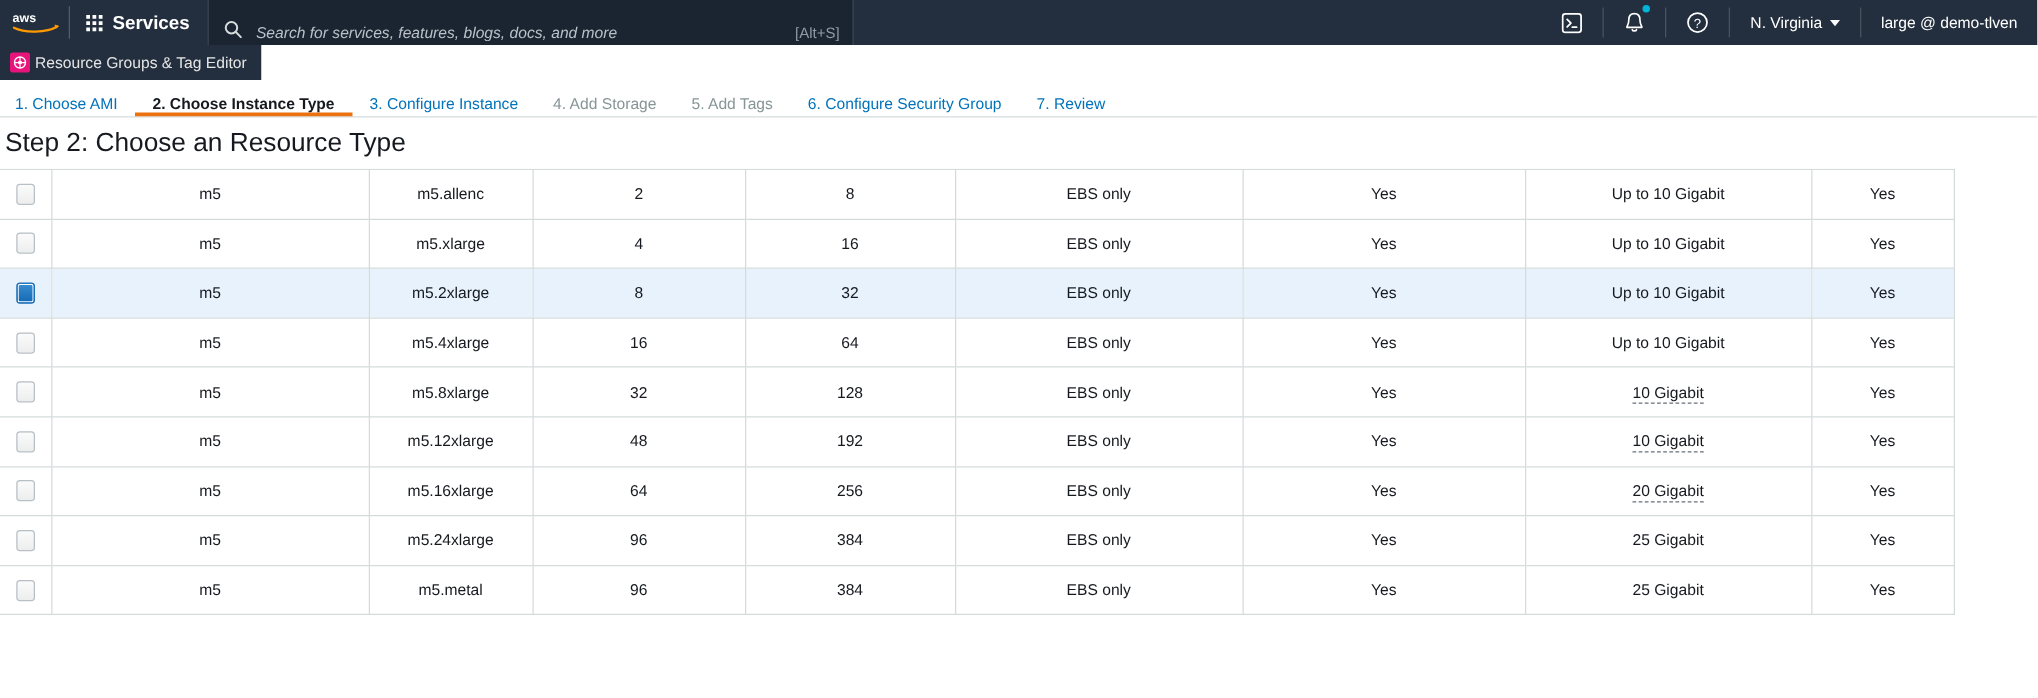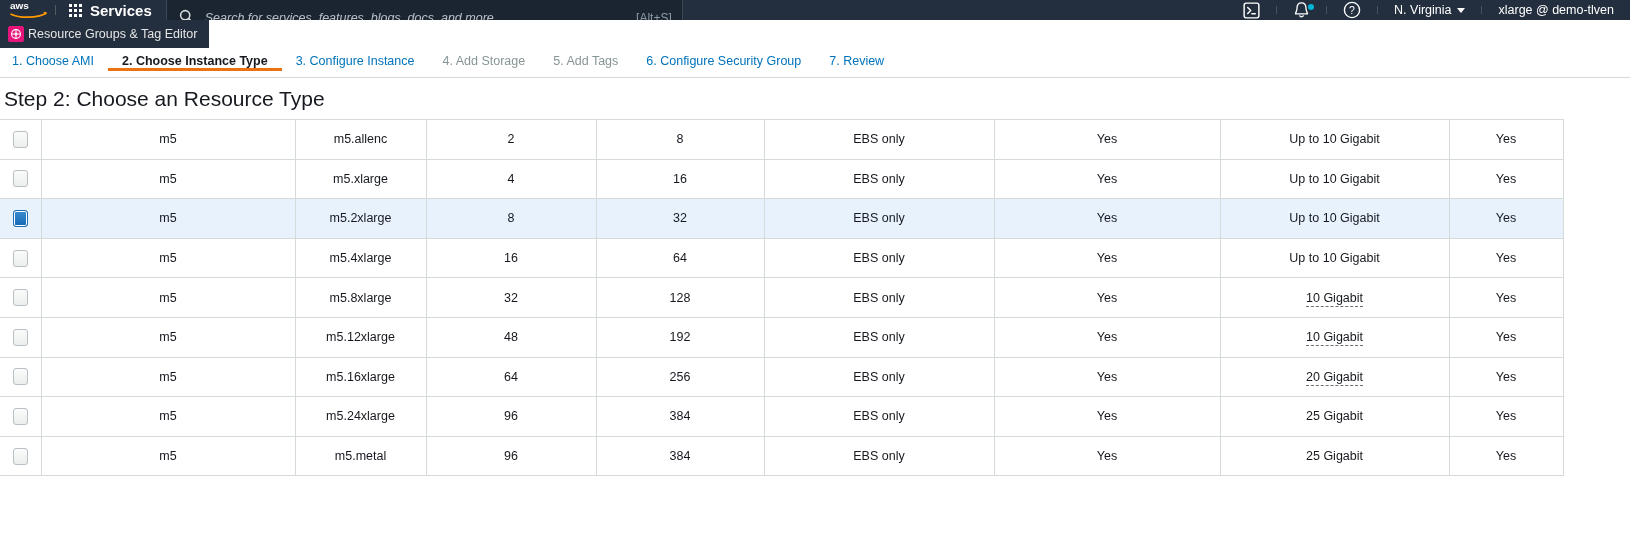--- a/index.html
+++ b/index.html
@@ -9,21 +9,21 @@
     width: 1630px; height: 558px;
     overflow: hidden;
     background: #ffffff;
     font-family: "Liberation Sans", sans-serif;
     -webkit-font-smoothing: antialiased;
   }
 
   
   .topnav {
     position: relative;
-    height: 20px;
+    height: 36px;
     background: #232f3e;
     display: flex;
     align-items: stretch;
     color: #ffffff;
   }
   .nav-logo {
     width: 55px;
     display: flex; align-items: center; justify-content: center;
     padding-left: 4px;
   }
@@ -116,21 +116,21 @@
     border-radius: 2px;
     display: flex; align-items: center; justify-content: center;
     flex: 0 0 auto;
   }
 
   
   .wizard {
     height: 30px;
     border-bottom: 1px solid #d5dbdb;
     display: flex;
-    align-items: center;
+    align-items: flex-end;
     padding-left: 8px;
     background: #ffffff;
   }
   .wz {
     display: flex; align-items: center;
     padding: 0 14px;
     font-size: 12.5px;
     color: #0073bb;
     cursor: pointer;
     border-bottom: 3px solid transparent;
@@ -289,21 +289,21 @@
     <div class="nav-sep"></div>
 
     <div class="nav-btn region-btn">
       <span>N. Virginia</span>
       <span class="caret-dn"></span>
     </div>
 
     <div class="nav-sep"></div>
 
     <div class="nav-btn">
-      <span>xlarge @ demo-tlven</span>
+      <span>large @ demo-tlven</span>
     </div>
 
   </div>
 </div>
 
 <div class="secondbar">
   <div class="rg-tab">
     <span class="rg-icon">
       <svg width="12" height="12" viewBox="0 0 12 12">
         <circle cx="6" cy="6" r="4.4" stroke="#ffffff" stroke-width="1.1" fill="none"></circle>

